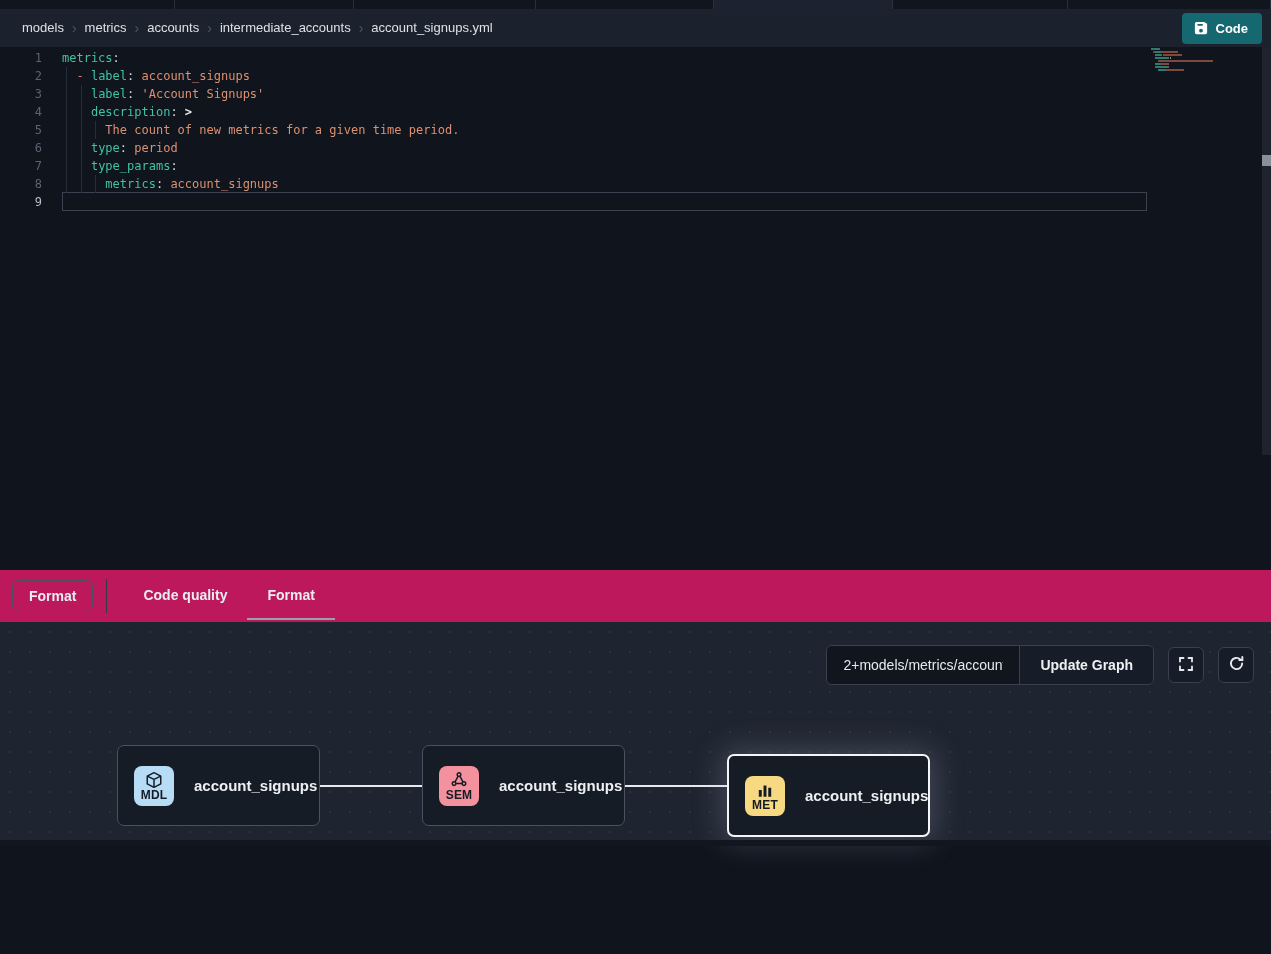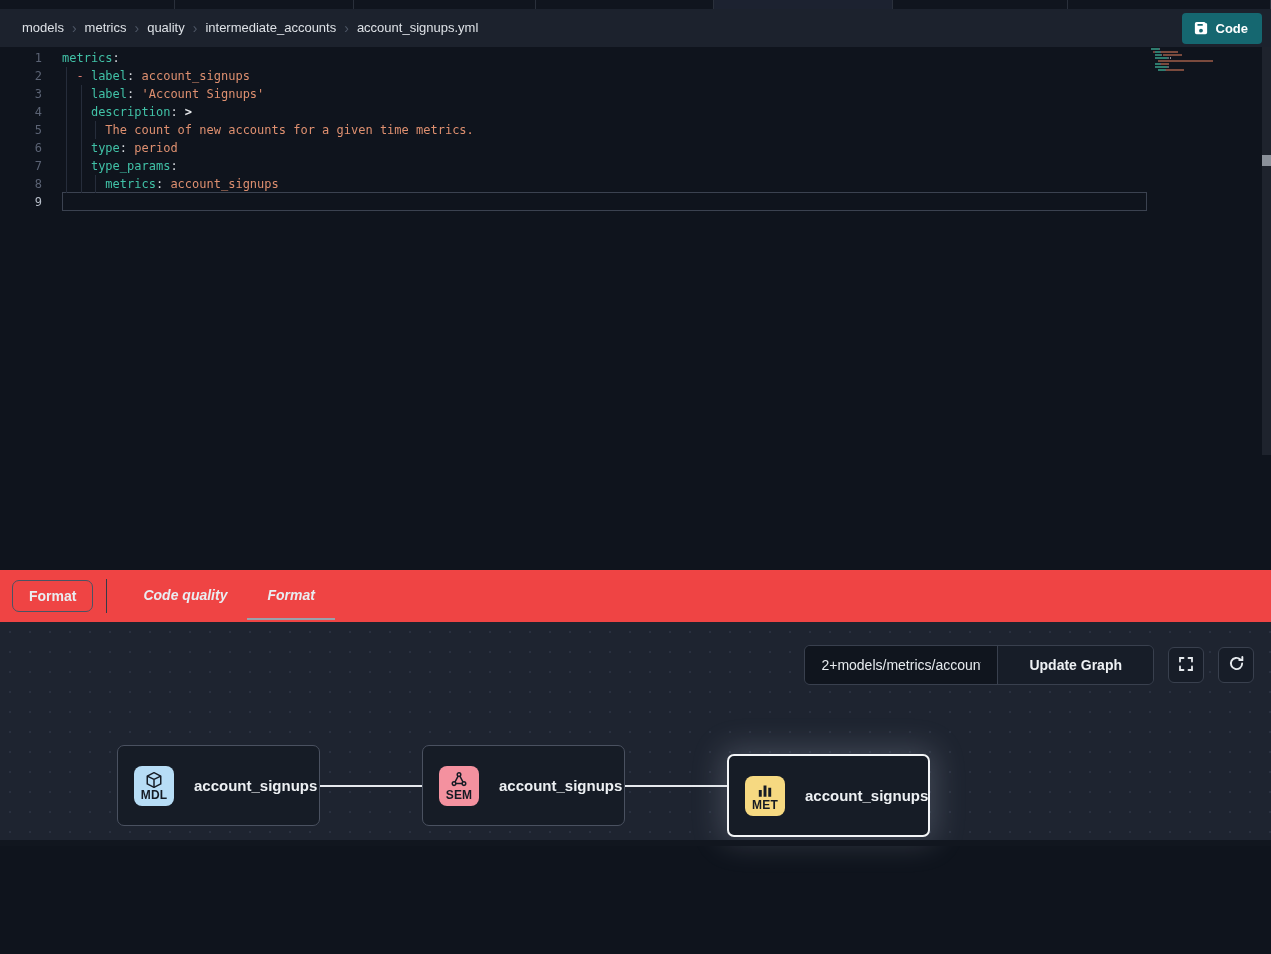--- a/index.html
+++ b/index.html
@@ -46,38 +46,38 @@
   .mm-row{height:2px;margin-bottom:1px;display:flex;}
   .mm-seg{height:2px;display:inline-block;}
   .mm-key{background:#2e7c6e;} .mm-val{background:#7a4a3d;} .mm-plain{background:transparent;}
   .mm-punct{background:#5a6068;} .mm-op{background:#888d94;} .mm-dash{background:#74403c;}
 
   
   .vtrack{position:absolute;right:0;top:0;width:9px;height:408px;background:#1e232d;}
   .vthumb{position:absolute;right:0;top:108px;width:9px;height:11px;background:#8a9099;}
 
   
-  .panel{height:276px;background:#ef4444;position:relative;}
+  .panel{height:276px;background:#be185d;position:relative;}
   .paneltools{height:52px;display:flex;align-items:center;padding:0 12px;}
   .formatbtn{border:1px solid #4a5363;background:transparent;color:#e9edf1;font-size:14px;font-weight:700;
     border-radius:7px;padding:7px 16px;cursor:pointer;font-family:inherit;}
   .vdiv{width:1px;height:34px;background:#343b48;margin:0 16px 0 13px;}
   .ptab{position:relative;color:#e9edf1;font-size:14px;font-weight:700;padding:15px 20px 17px;cursor:pointer;}
   .ptab .underline{display:none;}
   .ptab.active .underline{display:block;position:absolute;left:0;right:0;bottom:0;height:2px;background:#9aa1ab;}
 
   
   .canvas{position:absolute;left:0;top:52px;right:0;bottom:6px;background:#1e2430;
     background-image:radial-gradient(#2a3140 1px,transparent 1.2px);background-size:20px 20px;}
   .graphctrl{position:absolute;top:23px;right:17px;display:flex;align-items:center;gap:14px;}
   .filtergroup{display:flex;border:1px solid #39404e;border-radius:6px;overflow:hidden;height:40px;}
   .filterinput{width:192px;background:#10151e;border:none;outline:none;color:#e6eaee;font-size:14px;
     padding:0 16px;font-family:inherit;}
   .updatebtn{background:#171d28;border:none;border-left:1px solid #39404e;color:#eef1f4;font-size:14px;
-    font-weight:700;padding:0 31px;cursor:pointer;font-family:inherit;}
+    font-weight:700;padding:0 20px;cursor:pointer;font-family:inherit;}
   .iconbtn{width:36px;height:36px;border:1px solid #39404e;background:#171d28;border-radius:6px;
     display:flex;align-items:center;justify-content:center;cursor:pointer;color:#e6eaee;padding:0;}
 
   .edge{position:absolute;height:2px;background:#e6e9ed;top:163px;}
   .node{position:absolute;top:123px;width:203px;height:81px;background:#161c26;border:1px solid #4a5160;
     border-radius:7px;display:flex;align-items:center;padding:0 16px;gap:20px;cursor:pointer;}
   .node.selected{border:2px solid #f3f5f7;top:132px;height:83px;
     box-shadow:0 0 30px 6px rgba(185,198,215,0.22);}
   .badge{width:40px;height:40px;border-radius:8px;display:flex;flex-direction:column;align-items:center;
     justify-content:center;flex:0 0 40px;color:#151b24;}
@@ -99,21 +99,21 @@
     <div class="seg" style="width: 175px;"></div>
     <div class="seg" style="width: 203px;"></div>
   </div>
 
 <div class="topbar">
   <div class="crumbs" id="crumbs">
       <span class="crumb">models</span>
       <span class="sep">›</span>
       <span class="crumb">metrics</span>
       <span class="sep">›</span>
-      <span class="crumb">quality</span>
+      <span class="crumb">accounts</span>
       <span class="sep">›</span>
       <span class="crumb">intermediate_accounts</span>
       <span class="sep">›</span>
       <span class="crumb">account_signups.yml</span>
     </div>
   <button class="savebtn">
     <span>
       <svg width="14" height="14" viewBox="0 0 16 16" fill="#fff">
           <path d="M13.5 2.6 12.4 1.5A1.7 1.7 0 0 0 11.2 1H3a2 2 0 0 0-2 2v10a2 2 0 0 0 2 2h10a2 2 0 0 0 2-2V3.8c0-.45-.18-.88-.5-1.2zM8 13.2a2.2 2.2 0 1 1 0-4.4 2.2 2.2 0 0 1 0 4.4zM10 5.5H4v-2h6z"></path>
         </svg>
@@ -140,21 +140,21 @@
       <div class="code-line">
         <span class="gutter">3</span>
         <span class="codetext"><span class="tk-plain">    </span><span class="tk-key">label</span><span class="tk-punct">:</span><span class="tk-plain"> </span><span class="tk-str">'Account Signups'</span></span>
       </div>
       <div class="code-line">
         <span class="gutter">4</span>
         <span class="codetext"><span class="tk-plain">    </span><span class="tk-key">description</span><span class="tk-punct">:</span><span class="tk-plain"> </span><span class="tk-op">&gt;</span></span>
       </div>
       <div class="code-line">
         <span class="gutter">5</span>
-        <span class="codetext"><span class="tk-plain">      </span><span class="tk-val">The count of new accounts for a given time metrics.</span></span>
+        <span class="codetext"><span class="tk-plain">      </span><span class="tk-val">The count of new metrics for a given time period.</span></span>
       </div>
       <div class="code-line">
         <span class="gutter">6</span>
         <span class="codetext"><span class="tk-plain">    </span><span class="tk-key">type</span><span class="tk-punct">:</span><span class="tk-val"> period</span></span>
       </div>
       <div class="code-line">
         <span class="gutter">7</span>
         <span class="codetext"><span class="tk-plain">    </span><span class="tk-key">type_params</span><span class="tk-punct">:</span></span>
       </div>
       <div class="code-line">
@@ -217,21 +217,21 @@
     </div>
   <div class="vtrack">
     <div class="vthumb"></div>
   </div>
 </div>
 
 <div class="panel">
   <div class="paneltools">
     <button class="formatbtn">Format</button>
     <div class="vdiv"></div>
-    <div id="ptabs" style="display:flex;font-style:italic;">
+    <div id="ptabs" style="display:flex;">
         <div class="ptab"><span>Code quality</span></div>
         <div class="ptab active"><span>Format</span><div class="underline"></div></div>
       </div>
   </div>
 
   <div class="canvas">
     <div class="graphctrl">
       <div class="filtergroup">
         <input class="filterinput" type="text" value="2+models/metrics/accounts/" style="">
         <button class="updatebtn">Update Graph</button>

